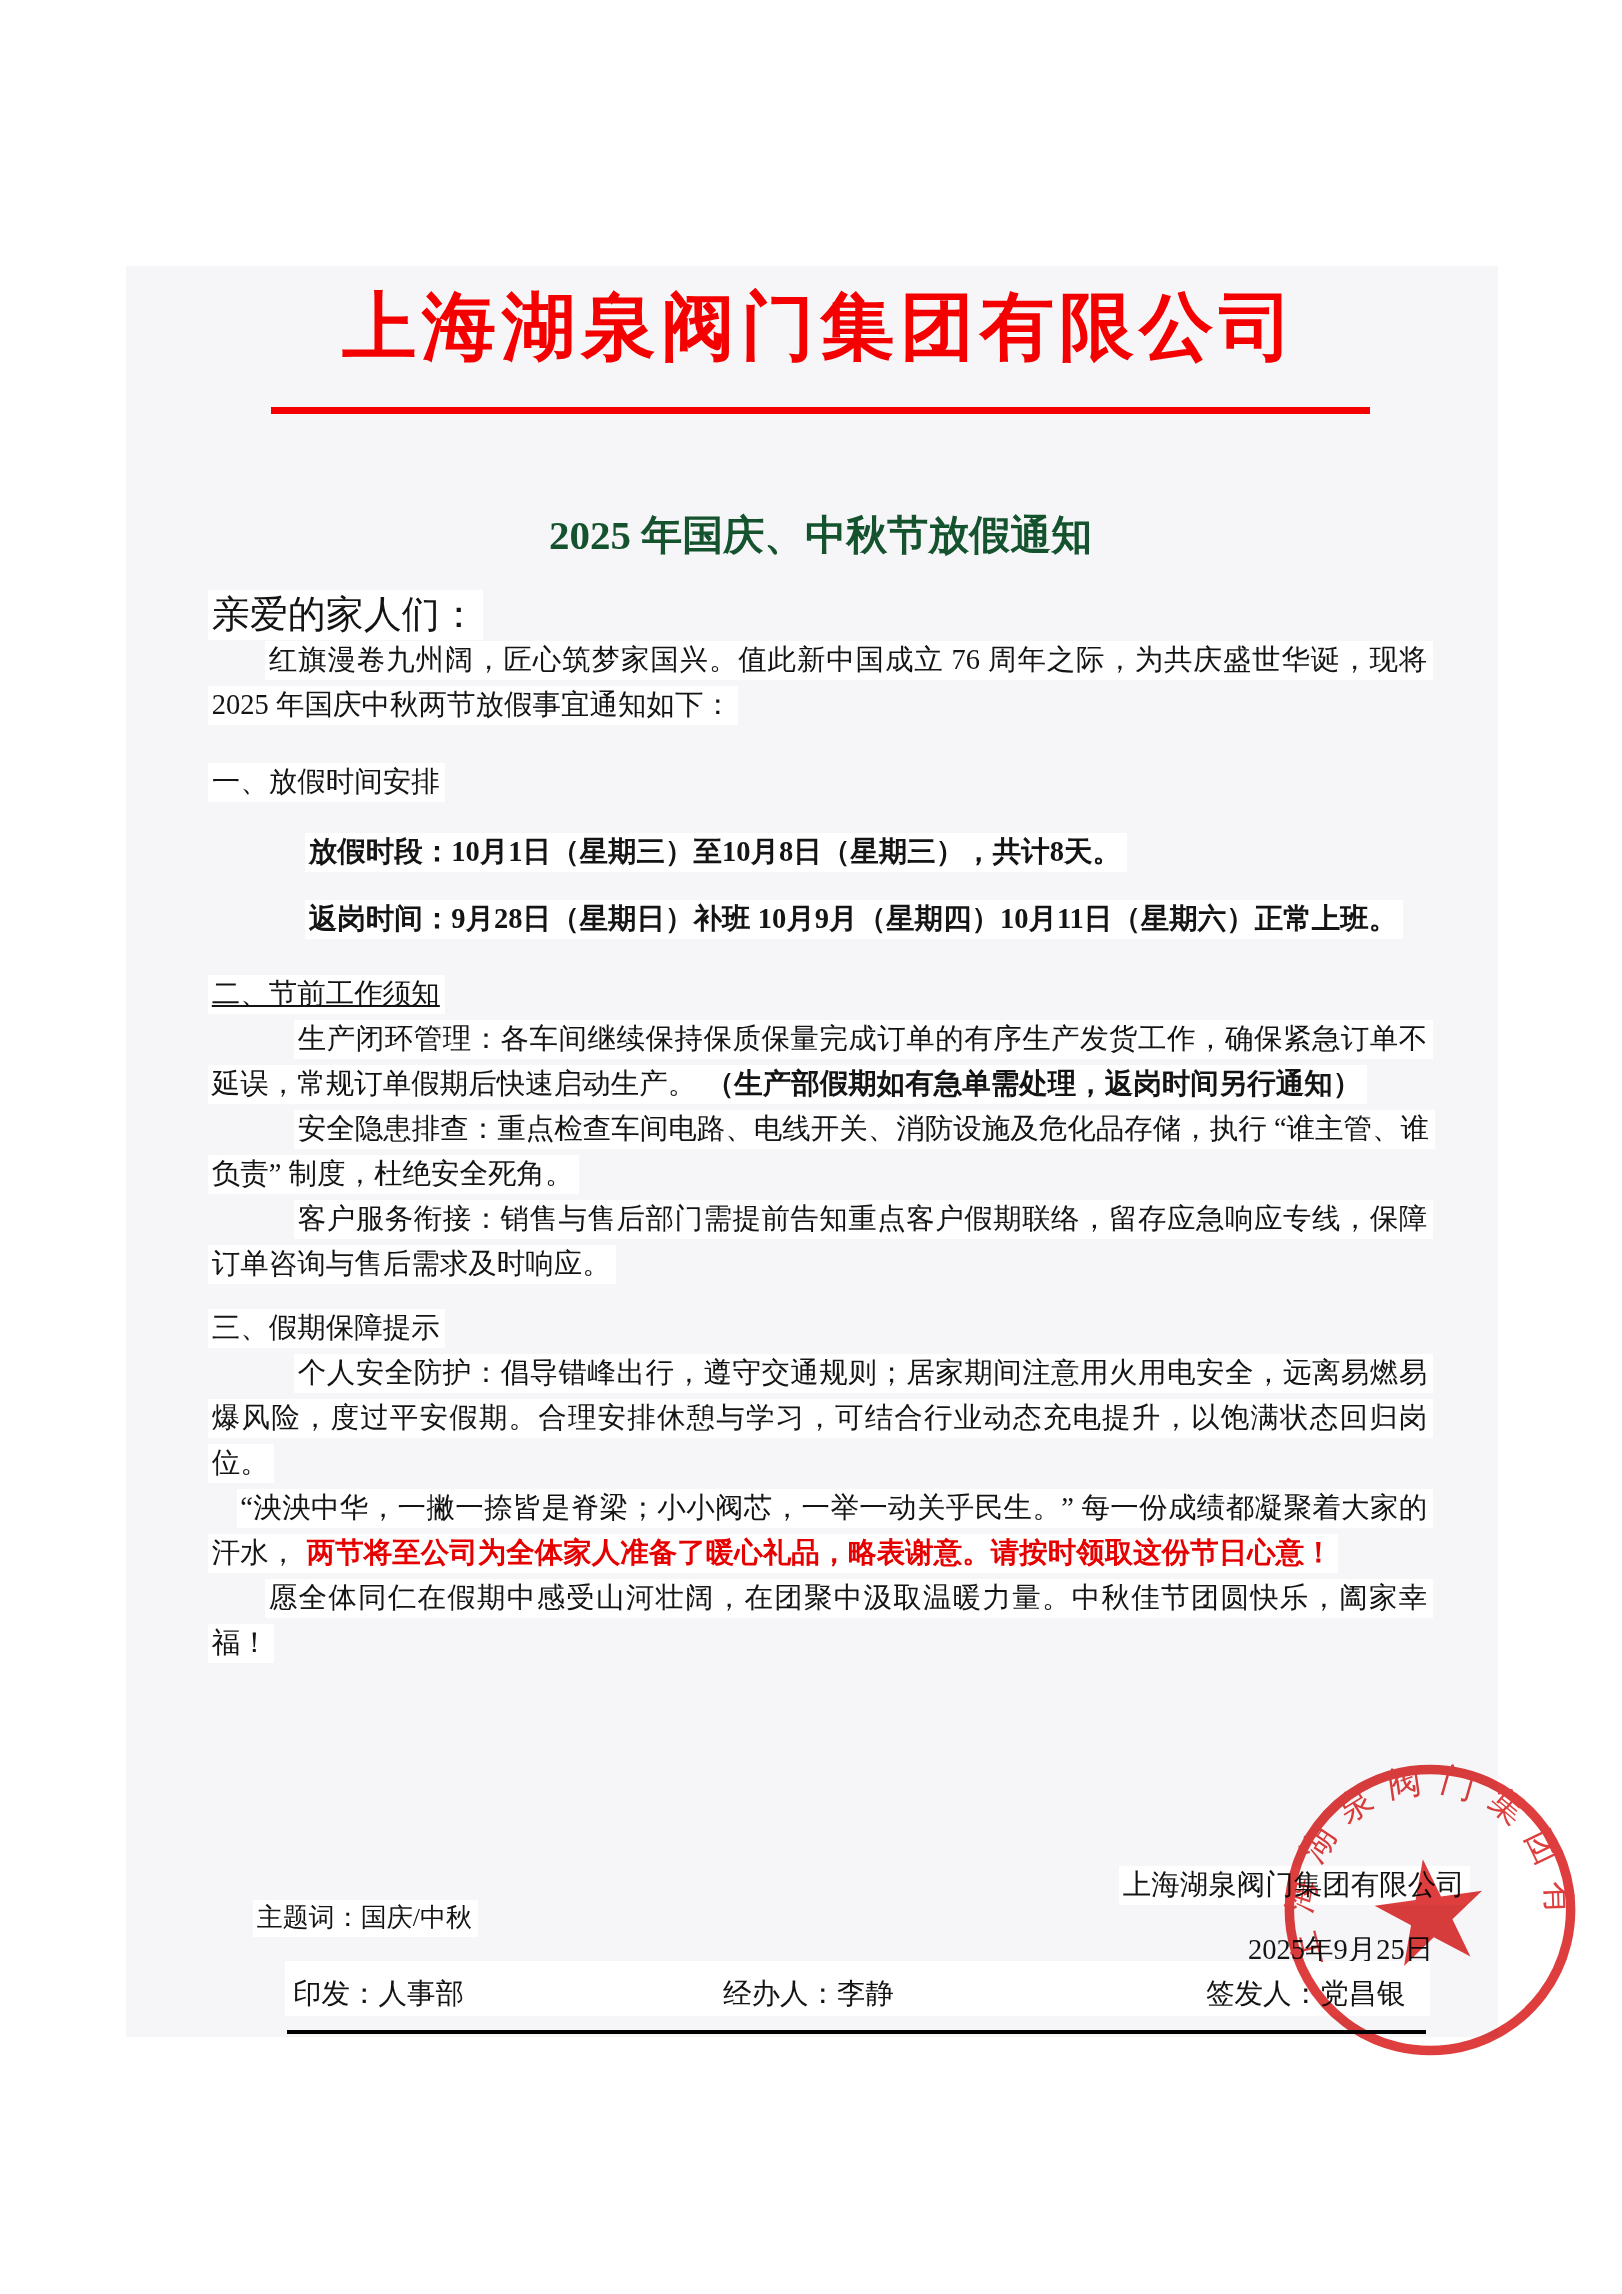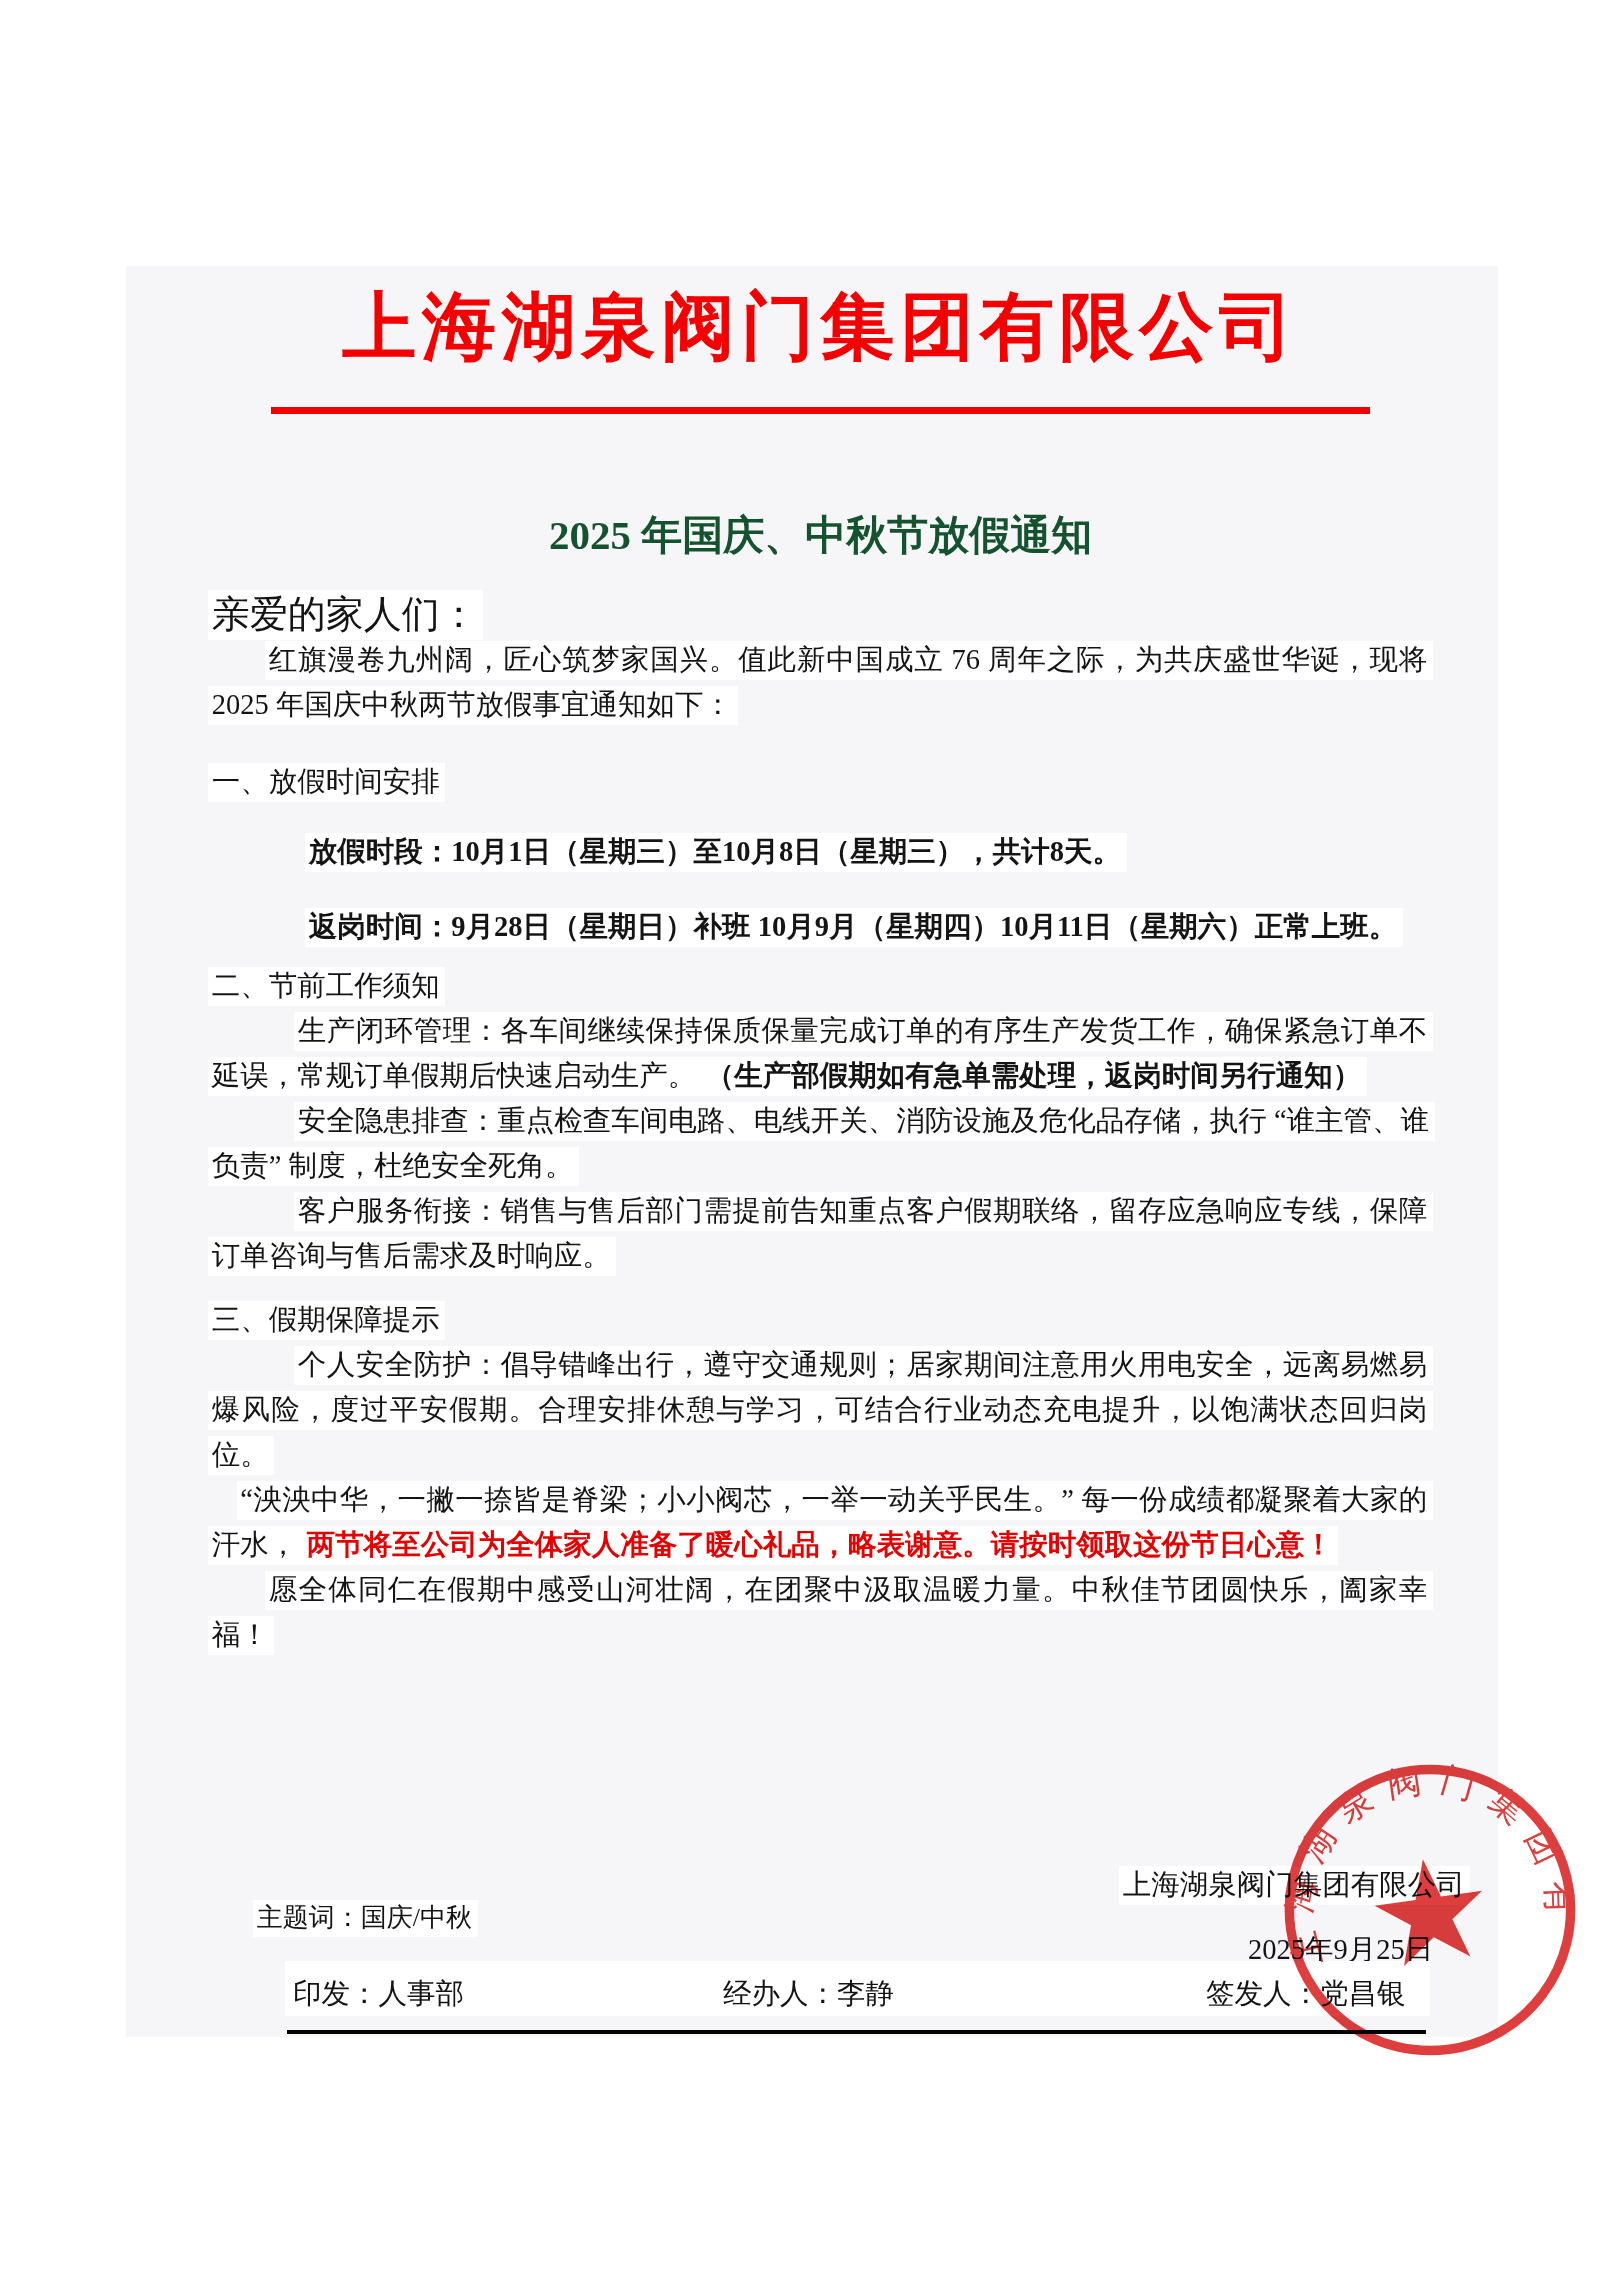--- a/index.html
+++ b/index.html
@@ -13,23 +13,23 @@
   .company-title{
     font-size:74px;font-weight:bold;color:#f40000;text-align:center;
     letter-spacing:5.7px;margin:5.7px 0 0;line-height:88px;white-space:nowrap;
   }
   .divider{height:6.7px;background:#f40000;width:1099px;margin:36px auto 0;}
   .notice-title{font-size:41px;font-weight:bold;color:#14532d;text-align:center;margin:95px 0 0;line-height:53px;}
   .salutation{font-size:38px;margin:30px 0 0;line-height:45px;}
   p.body{font-size:28.5px;line-height:45px;margin:0;text-align:justify;}
   .m-intro{margin-top:30px;text-indent:57px;}
   .heading{font-size:28.5px;line-height:45px;margin:0;}
-  .m-h1{margin-top:32px;} .m-h2{margin-top:14px;} .m-h3{margin-top:19px;}
+  .m-h1{margin-top:32px;} .m-h2{margin-top:30px;text-decoration:underline;} .m-h3{margin-top:19px;}
   .sched{font-size:28.5px;font-weight:bold;line-height:45px;margin:0;padding-left:97px;}
-  .m-s1{margin-top:25px;} .m-s2{margin-top:30px;font-family:Liberation Serif, serif;}
+  .m-s1{margin-top:25px;} .m-s2{margin-top:22px;font-family:Liberation Serif, serif;}
   .ind3{text-indent:86px;} .ind1{text-indent:28.5px;} .ind2{text-indent:57px;}
   .m-p1{margin-top:27.6px;} .m-p2{margin-top:27px;} .m-p3{margin-top:30px;}
   .m-q1{margin-top:25px;} .m-q2{margin-top:25px;} .m-q3{margin-top:25px;}
   .hl{background:#ffffff;padding:2.9px 5.7px 4.8px 3.8px;
       -webkit-box-decoration-break:clone;box-decoration-break:clone;}
   .bold{font-weight:bold;}
   .red{color:#e60000;font-weight:bold;}
   .sig-company{position:absolute;left:1119px;top:1866px;font-size:28.5px;line-height:38px;}
   .sig-date{position:absolute;left:1248px;top:1931px;font-size:28.5px;line-height:38px;}
   .subject{position:absolute;left:253px;top:1897px;font-size:26px;line-height:42px;}

